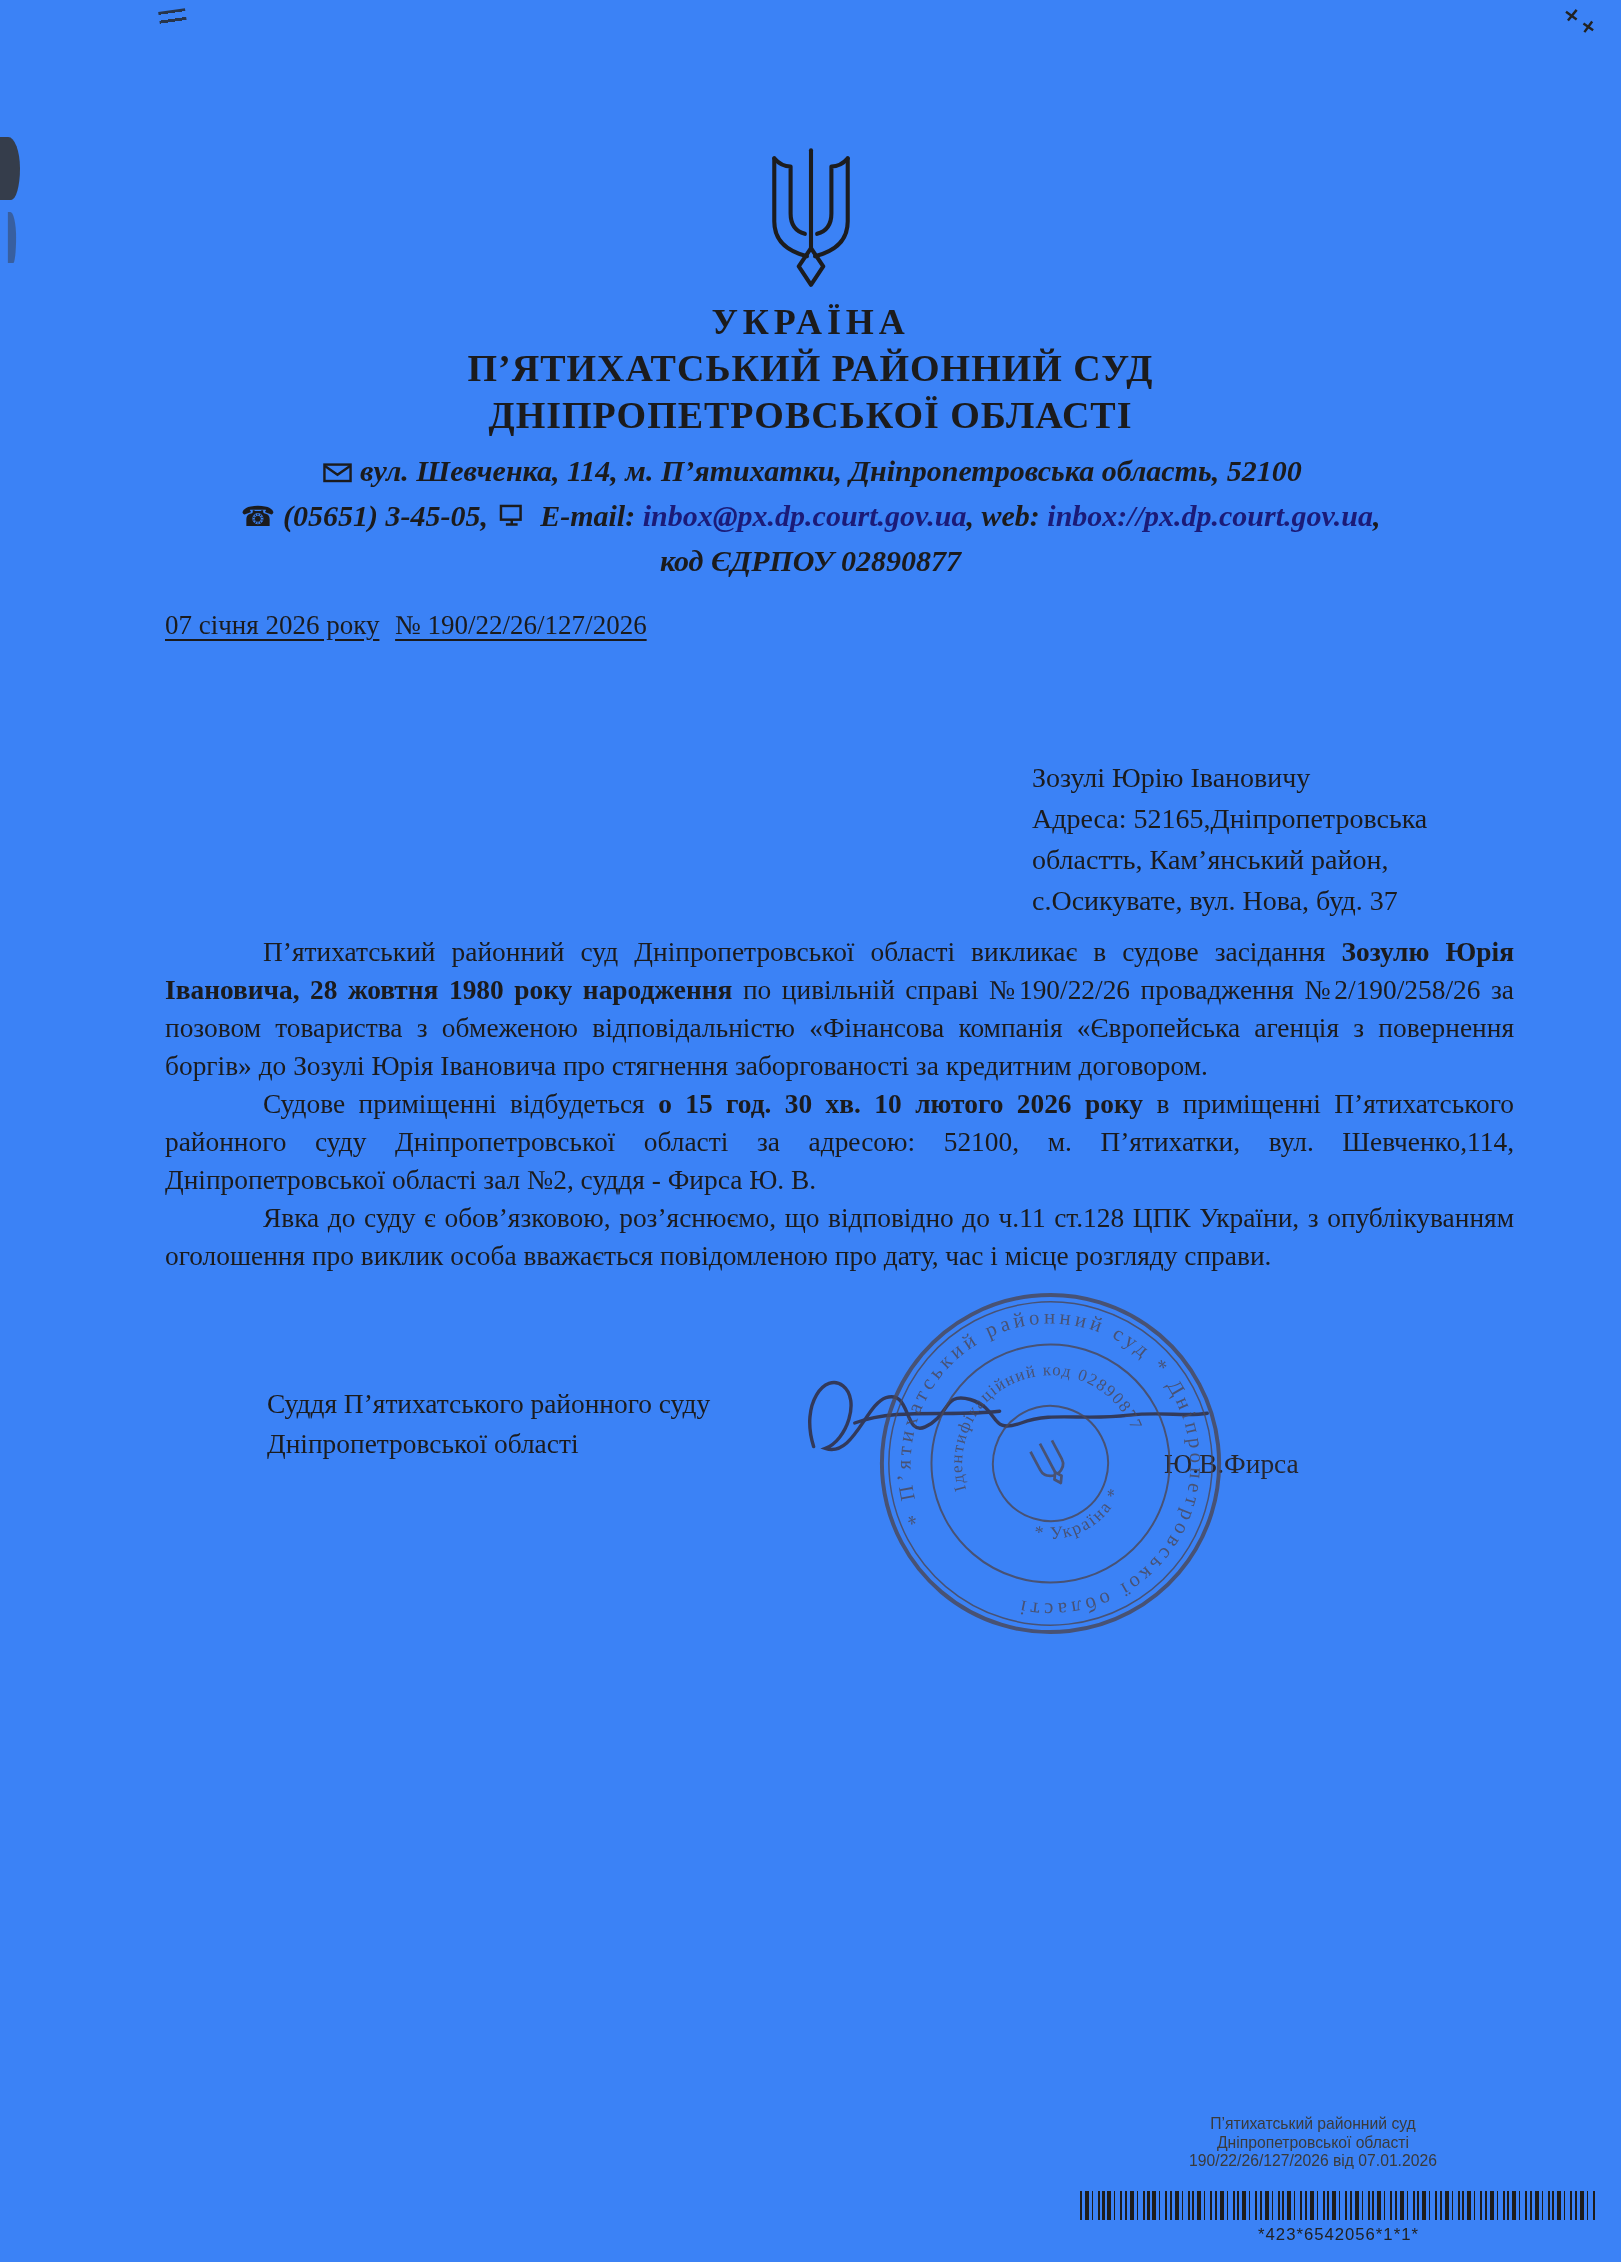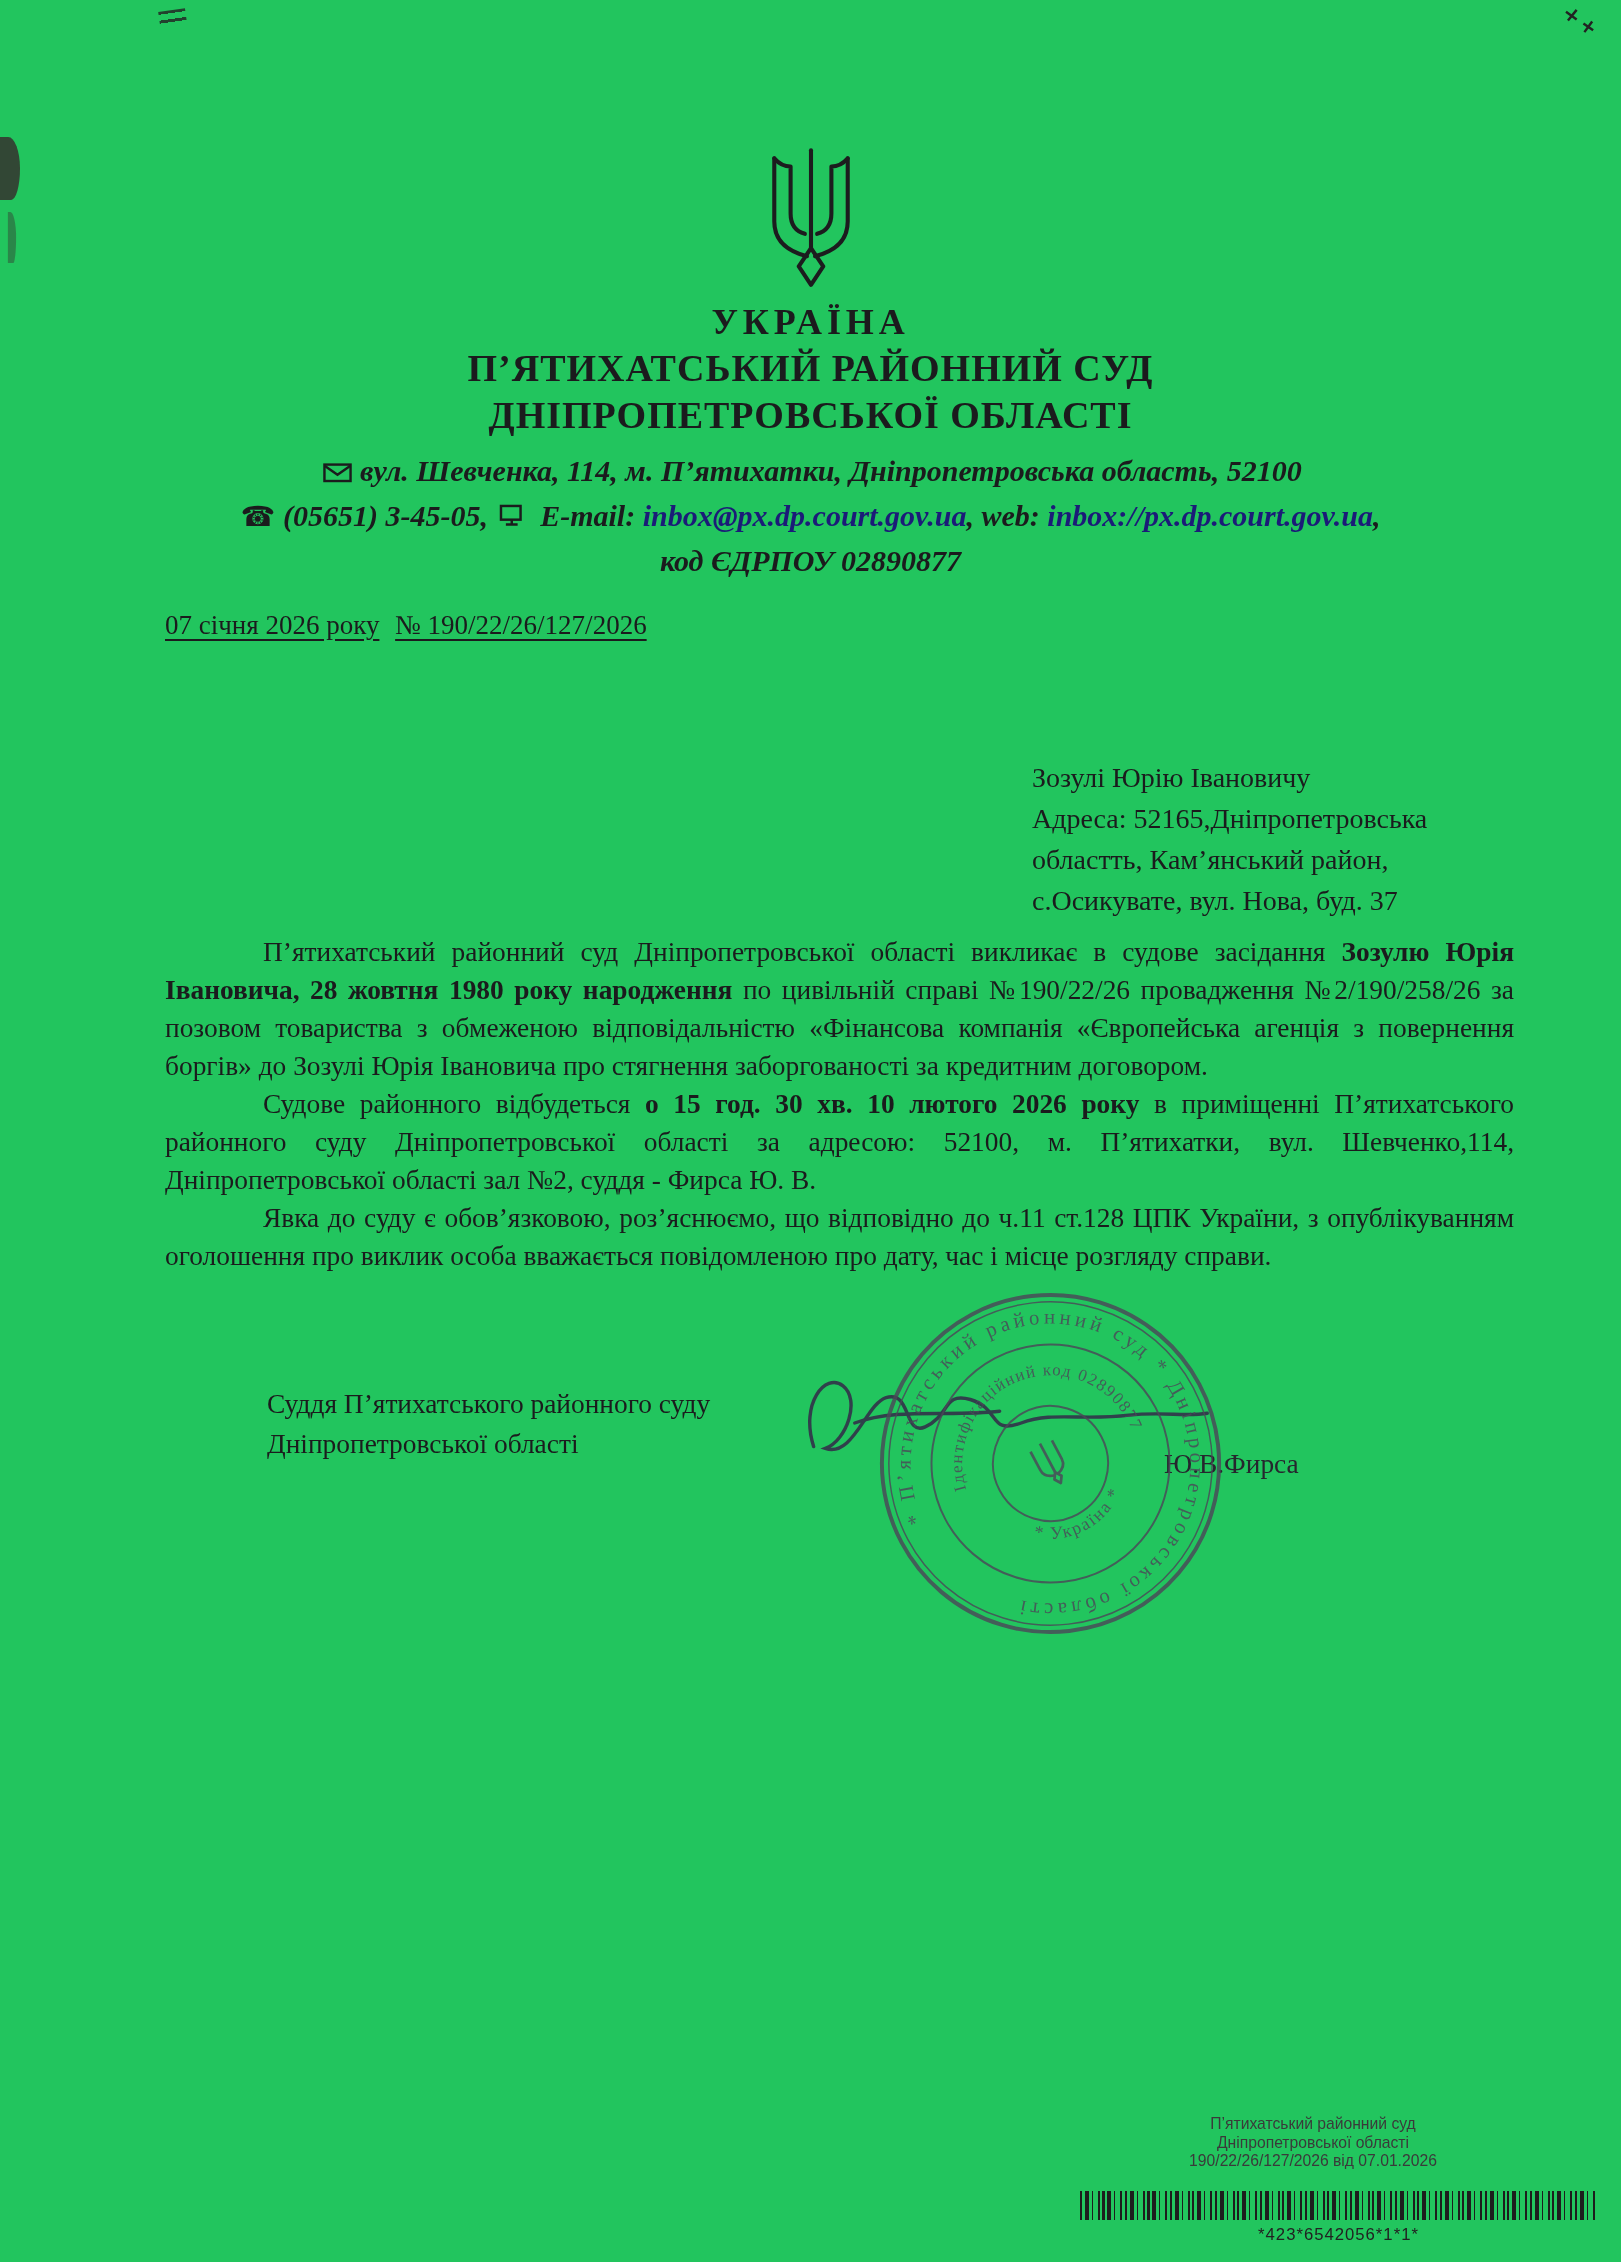--- a/index.html
+++ b/index.html
@@ -1,20 +1,20 @@
 <!DOCTYPE html>
 <html><head>
 <meta charset="utf-8">
 <style>
   html, body { margin: 0; padding: 0; background: #ffffff; }
   .page {
     position: relative;
     width: 1621px;
     height: 2262px;
-    background: #22c55e;
+    background: #3b82f6;
     font-family: "Liberation Serif", serif;
     color: #1b1b1d;
     overflow: hidden;
   }
 
   
   .letterhead { position: absolute; top: 0; left: 0; width: 100%; text-align: center; }
   .emblem { margin: 145px auto 9.8px; width: 102px; height: 145px; }
   .country { font-size: 36px; font-weight: bold; letter-spacing: 4.9px; line-height: 45px; }
   .court-name { font-size: 38px; font-weight: bold; line-height: 47px; letter-spacing: 1px; }
@@ -144,21 +144,21 @@
 
   <div class="recipient">
     <div>Зозулі Юрію Івановичу</div>
     <div>Адреса: 52165,Дніпропетровська</div>
     <div>областть, Кам’янський район,</div>
     <div>с.Осикувате, вул. Нова, буд. 37</div>
   </div>
 
   <div class="body-text">
     <p><span>П’ятихатський районний суд Дніпропетровської області викликає в судове засідання </span><span class="b">Зозулю Юрія Івановича, 28 жовтня 1980 року народження</span><span> по цивільній справі №190/22/26 провадження №2/190/258/26 за позовом товариства з обмеженою відповідальністю «Фінансова компанія «Європейська агенція з повернення боргів» до Зозулі Юрія Івановича про стягнення заборгованості за кредитним договором.</span></p>
-    <p><span>Судове районного відбудеться </span><span class="b">о 15 год. 30 хв. 10 лютого 2026 року</span><span> в приміщенні П’ятихатського районного суду Дніпропетровської області за адресою: 52100, м. П’ятихатки, вул. Шевченко,114, Дніпропетровської області зал №2, суддя - Фирса Ю. В.</span></p>
+    <p><span>Судове приміщенні відбудеться </span><span class="b">о 15 год. 30 хв. 10 лютого 2026 року</span><span> в приміщенні П’ятихатського районного суду Дніпропетровської області за адресою: 52100, м. П’ятихатки, вул. Шевченко,114, Дніпропетровської області зал №2, суддя - Фирса Ю. В.</span></p>
     <p><span>Явка до суду є обов’язковою, роз’яснюємо, що відповідно до ч.11 ст.128 ЦПК України, з опублікуванням оголошення про виклик особа вважається повідомленою про дату, час і місце розгляду справи.</span></p>
   </div>
 
   <div class="sig-title">
     <div>Суддя П’ятихатського районного суду</div>
     <div>Дніпропетровської області</div>
   </div>
 
   <span class="judge-name">Ю.В.Фирса</span>
 

